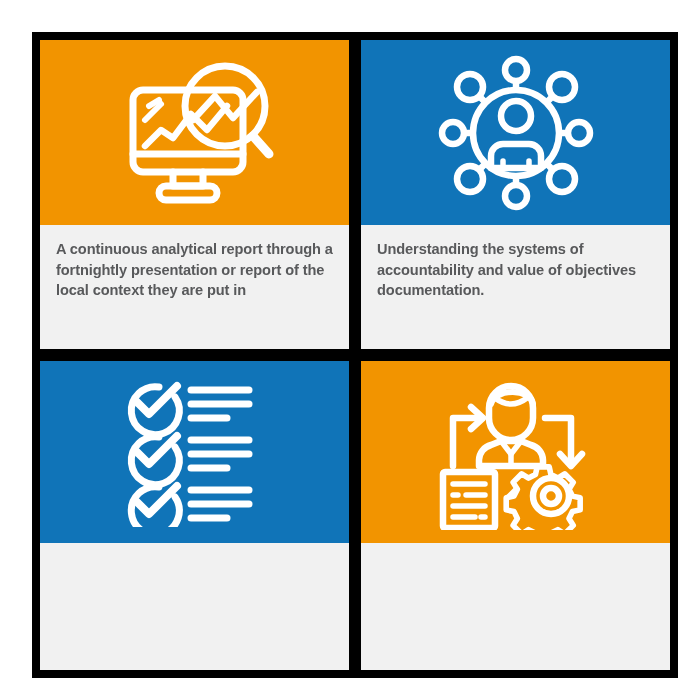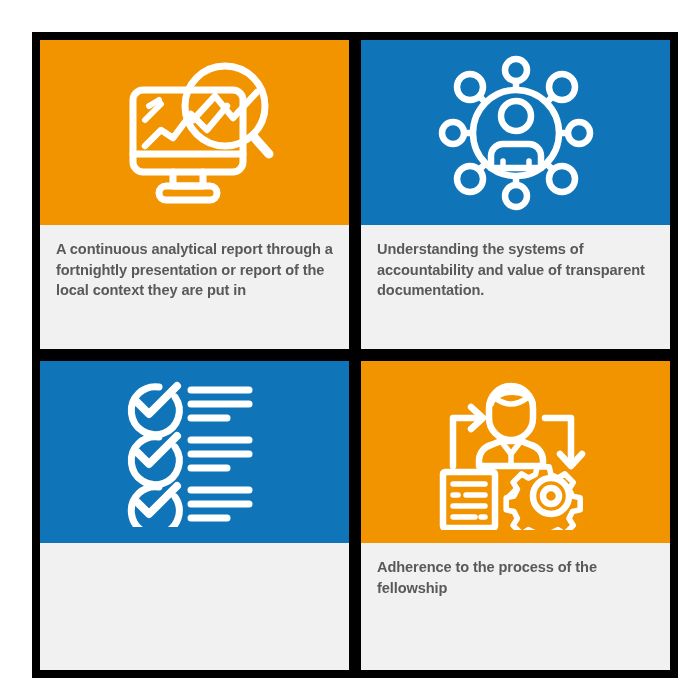--- a/index.html
+++ b/index.html
@@ -130,21 +130,21 @@
           <circle cx="18" cy="79" r="11" fill="#1074B8"></circle>
           <circle cx="144" cy="79" r="11" fill="#1074B8"></circle>
           <circle cx="35" cy="33" r="13" fill="#1074B8"></circle>
           <circle cx="127" cy="33" r="13" fill="#1074B8"></circle>
           <circle cx="35" cy="125" r="13" fill="#1074B8"></circle>
           <circle cx="127" cy="125" r="13" fill="#1074B8"></circle>
         </svg>
       </span>
     </div>
     <div class="card-body">
-      <p class="card-text">Understanding the systems of accountability and value of transparent documentation.</p>
+      <p class="card-text">Understanding the systems of accountability and value of objectives documentation.</p>
     </div>
   </div>
 
   <div class="card tall-icon">
     <div class="card-icon icon-blue">
       <span>
         <svg width="160" height="150" viewBox="0 0 160 150" fill="none" stroke="#ffffff" stroke-width="7" stroke-linecap="round" stroke-linejoin="round">
 
           <path d="M44 10 a24 24 0 1 0 16 10"></path>
           <polyline points="22,25 34,37 62,9" stroke-width="8"></polyline>
@@ -195,18 +195,15 @@
           <path d="M20 121 h5 M33 121 h19" stroke-width="5.5"></path>
           <line x1="20" y1="132" x2="52" y2="132" stroke-width="5.5"></line>
           <path d="M20 143 h22 M48 143 h4" stroke-width="5.5"></path>
 
           <path d="M126 92 h14 l2 9 8 4 8 -5 10 10 -5 8 4 8 9 2 v14 l-9 2 -4 8 5 8 -10 10 -8 -5 -8 4 -2 9 h-14 l-2 -9 -8 -4 -8 5 -10 -10 5 -8 -4 -8 -9 -2 v-14 l9 -2 4 -8 -5 -8 10 -10 8 5 8 -4 z" transform="translate(-30,0) scale(0.86) translate(30,16)" fill="#F29400"></path>
           <circle cx="118" cy="122" r="18" fill="#F29400"></circle>
           <circle cx="118" cy="122" r="8" fill="#F29400"></circle>
         </svg>
       </span>
     </div>
-    <div class="card-body">
-      <p class="card-text">Adherence to the process of the fellowship</p>
-    </div>
   </div>
 
 </div>
 
 </body></html>

